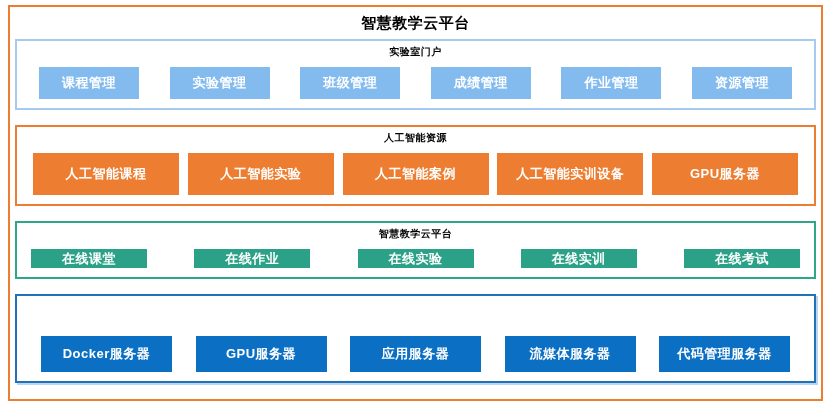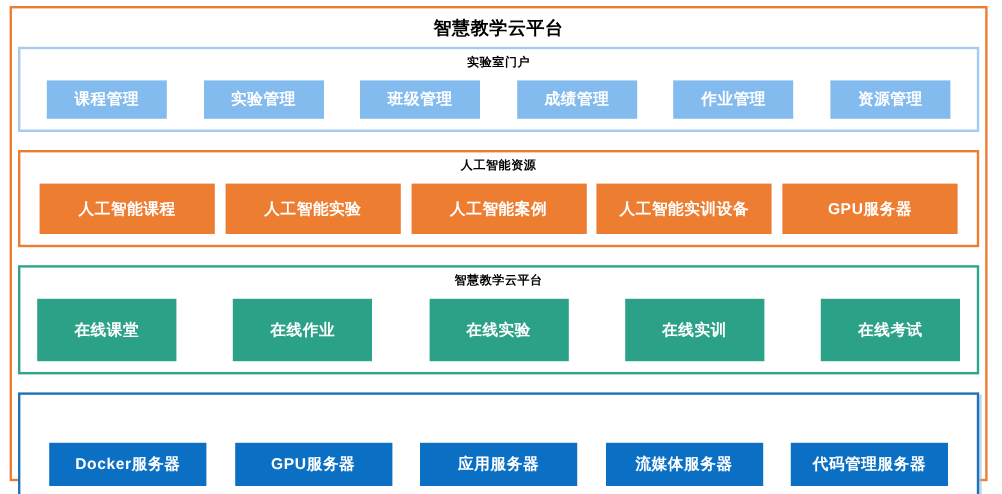--- a/index.html
+++ b/index.html
@@ -45,21 +45,21 @@
     box-sizing:border-box;white-space:nowrap;letter-spacing:.5px;
   }
   .s0{border-color:var(--portal-border);}
   .s0 .btn-row{padding:0 22px;}
   .s0 .btn{background:var(--portal-button);width:100px;height:32px;}
   .s1{border-color:var(--ai-border);}
   .s1 .btn-row{padding:0 16px;}
   .s1 .btn{background:var(--ai-button);width:146px;height:42px;}
   .s2{border-color:var(--cloud-border);}
   .s2 .btn-row{padding:0 14px;}
-  .s2 .btn{background:var(--cloud-button);width:116px;height:52px;}
+  .s2 .btn{background:var(--cloud-button);width:116px;height:19px;}
   .s3{border-color:var(--infra-border);box-shadow:2px 2px 0 rgba(157,195,230,.7);}
   .s3 .btn-row{padding:0 24px;}
   .s3 .btn{background:var(--infra-button);width:131px;height:36px;margin-top:36px;}
 </style>
 </head>
 <body>
 
 <div class="canvas">
   <div class="frame">
 

